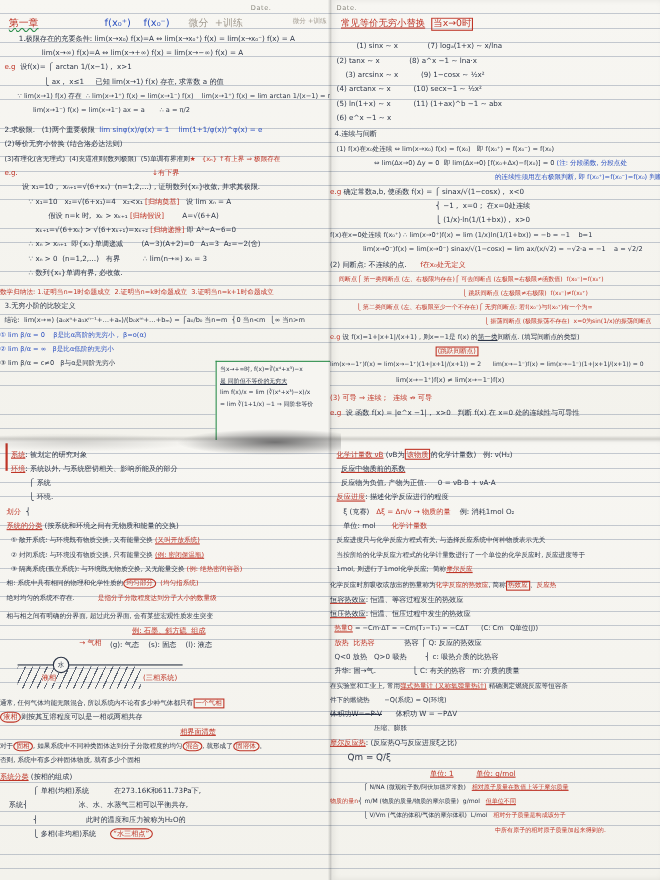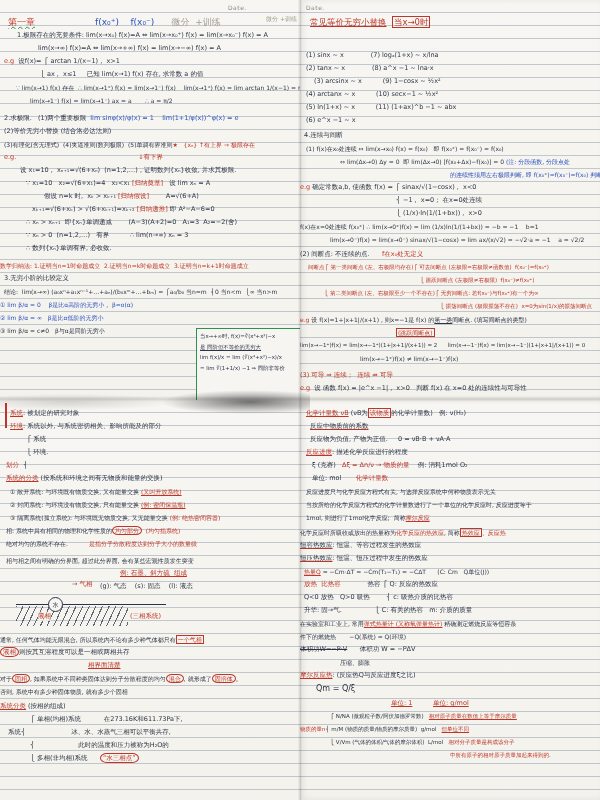--- a/index.html
+++ b/index.html
@@ -94,21 +94,21 @@
       <span class="sbl c-k">lim f(x)/x = lim (∛(x⁴+x³)−x)/x</span>
       <span class="sbl c-k">= lim ∛(1+1/x) −1 ⇒ 同阶非等价</span>
     </div>
     <span class="pencil-note">微分  +训练</span>
   </div>
 
   <div class="page" id="pg-tr">
     <span class="date">Date.</span>
     <div class="content">
         <div class="nl" style="padding-left: 10px; font-size: 8.5px;"><span class="sg c-r d-u">常见等价无穷小替换</span><span class="sg c-k">  </span><span class="sg c-r d-box">当x→0时</span></div>
-        <div class="nl" style="padding-left: 6px; margin-top: 20px;"><span class="sg c-k">(1) sinx ~ x</span><span class="sg c-k">             </span><span class="sg c-k">(7) logₐ(1+x) ~ x/lna</span></div>
+        <div class="nl" style="padding-left: 24px; margin-top: 7px;"><span class="sg c-k">(1) sinx ~ x</span><span class="sg c-k">             </span><span class="sg c-k">(7) logₐ(1+x) ~ x/lna</span></div>
         <div class="nl" style="padding-left: 6px;"><span class="sg c-k">(2) tanx ~ x</span><span class="sg c-k">             </span><span class="sg c-k">(8) a^x −1 ~ lna·x</span></div>
         <div class="nl" style="padding-left: 14px;"><span class="sg c-k">(3) arcsinx ~ x</span><span class="sg c-k">          </span><span class="sg c-k">(9) 1−cosx ~ ½x²</span></div>
         <div class="nl" style="padding-left: 6px;"><span class="sg c-k">(4) arctanx ~ x</span><span class="sg c-k">          </span><span class="sg c-k">(10) secx−1 ~ ½x²</span></div>
         <div class="nl" style="padding-left: 6px;"><span class="sg c-k">(5) ln(1+x) ~ x</span><span class="sg c-k">          </span><span class="sg c-k">(11) (1+ax)^b −1 ~ abx</span></div>
         <div class="nl" style="padding-left: 6px;"><span class="sg c-k">(6) e^x −1 ~ x</span></div>
         <div class="nl" style="padding-left: 4px; margin-top: 2px;"><span class="sg c-k">4.连续与间断</span></div>
         <div class="nl" style="padding-left: 6px; font-size: 6px;"><span class="sg c-k">(1) f(x)在x₀处连续 ⇔ lim(x→x₀) f(x) = f(x₀)   即 f(x₀⁺) = f(x₀⁻) = f(x₀)</span></div>
         <div class="nl" style="padding-left: 40px; font-size: 6px;"><span class="sg c-k">⇔ lim(Δx→0) Δy = 0  即 lim(Δx→0) [f(x₀+Δx)−f(x₀)] = 0 </span><span class="sg c-b">(注: 分段函数, 分段点处</span></div>
         <div class="nl" style="padding-left: 150px; font-size: 6px;"><span class="sg c-b">的连续性须用左右极限判断, 即 f(x₀⁺)=f(x₀⁻)=f(x₀) 判断)</span></div>
         <div class="nl"><span class="sg c-r">e.g</span><span class="sg c-k"> 确定常数a,b, 使函数 f(x) = </span><span class="sg c-k">⎧ sinax/√(1−cosx) ,  x&lt;0</span></div>
@@ -143,21 +143,21 @@
         <div class="nl" style="padding-left: 10px; font-size: 6px;"><span class="sg c-k">② 封闭系统: 与环境没有物质交换, 只有能量交换 </span><span class="sg c-r d-u">(例: 密闭保温瓶)</span></div>
         <div class="nl" style="padding-left: 10px; font-size: 6px;"><span class="sg c-k">③ 隔离系统(孤立系统): 与环境既无物质交换, 又无能量交换 </span><span class="sg c-r">(例: 绝热密闭容器)</span></div>
         <div class="nl" style="padding-left: 6px; font-size: 6px;"><span class="sg c-k">相: 系统中具有相同的物理和化学性质的</span><span class="sg c-r d-circle">均匀部分</span><span class="sg c-r">  (均匀指系统)</span></div>
         <div class="nl" style="padding-left: 6px; font-size: 6px;"><span class="sg c-k">绝对均匀的系统不存在.</span><span class="sg c-r">           是指分子分散程度达到分子大小的数量级</span></div>
         <div class="nl" style="padding-left: 6px; margin-top: 4px; font-size: 6px;"><span class="sg c-k">相与相之间有明确的分界面, 超过此分界面, 会有某些宏观性质发生突变</span></div>
         <div class="nl" style="padding-left: 120px;"><span class="sg c-r d-u">例: 石墨、斜方硫  组成</span></div>
         <div class="nl" style="padding-left: 100px;"><span class="sg c-k">(g): 气态    (s): 固态    (l): 液态</span></div>
         <div class="nl" style="height: 40px;"></div>
         <div class="nl" style="font-size: 6px;"><span class="sg c-k">通常, 任何气体均能无限混合, 所以系统内不论有多少种气体都只有</span><span class="sg c-r d-box">一个气相</span></div>
         <div class="nl"><span class="sg c-r d-circle">液相</span><span class="sg c-k">则按其互溶程度可以是一相或两相共存</span></div>
-        <div class="nl" style="padding-left: 88px;"><span class="sg c-r d-u">相界面清楚</span></div>
+        <div class="nl" style="padding-left: 60px; text-align: center;"><span class="sg c-r d-u">相界面清楚</span></div>
         <div class="nl" style="font-size: 6px;"><span class="sg c-k">对于</span><span class="sg c-r d-circle">固相</span><span class="sg c-k">, 如果系统中不同种类固体达到分子分散程度的均匀</span><span class="sg c-r d-circle">混合</span><span class="sg c-k">, 就形成了</span><span class="sg c-r d-circle">固溶体</span><span class="sg c-k">。</span></div>
         <div class="nl" style="font-size: 6px;"><span class="sg c-k">否则, 系统中有多少种固体物质, 就有多少个固相</span></div>
         <div class="nl" style="margin-top: 2px;"><span class="sg c-r d-u">系统分类</span><span class="sg c-k"> (按相的组成)</span></div>
         <div class="nl" style="padding-left: 30px;"><span class="sg c-k">⎧ 单相(均相)系统</span><span class="sg c-k">           在273.16K和611.73Pa下,</span></div>
         <div class="nl" style="padding-left: 8px;"><span class="sg c-k">系统⎨</span><span class="sg c-k">                      冰、水、水蒸气三相可以平衡共存,</span></div>
         <div class="nl" style="padding-left: 30px;"><span class="sg c-k">⎨</span><span class="sg c-k">                     此时的温度和压力被称为H₂O的</span></div>
         <div class="nl" style="padding-left: 30px;"><span class="sg c-k">⎩ 多相(非均相)系统</span><span class="sg c-k">      </span><span class="sg c-r d-circle">“水三相点”</span></div>
       </div>
     <div class="fig">
       <span class="fig-gas">→ 气相</span>

